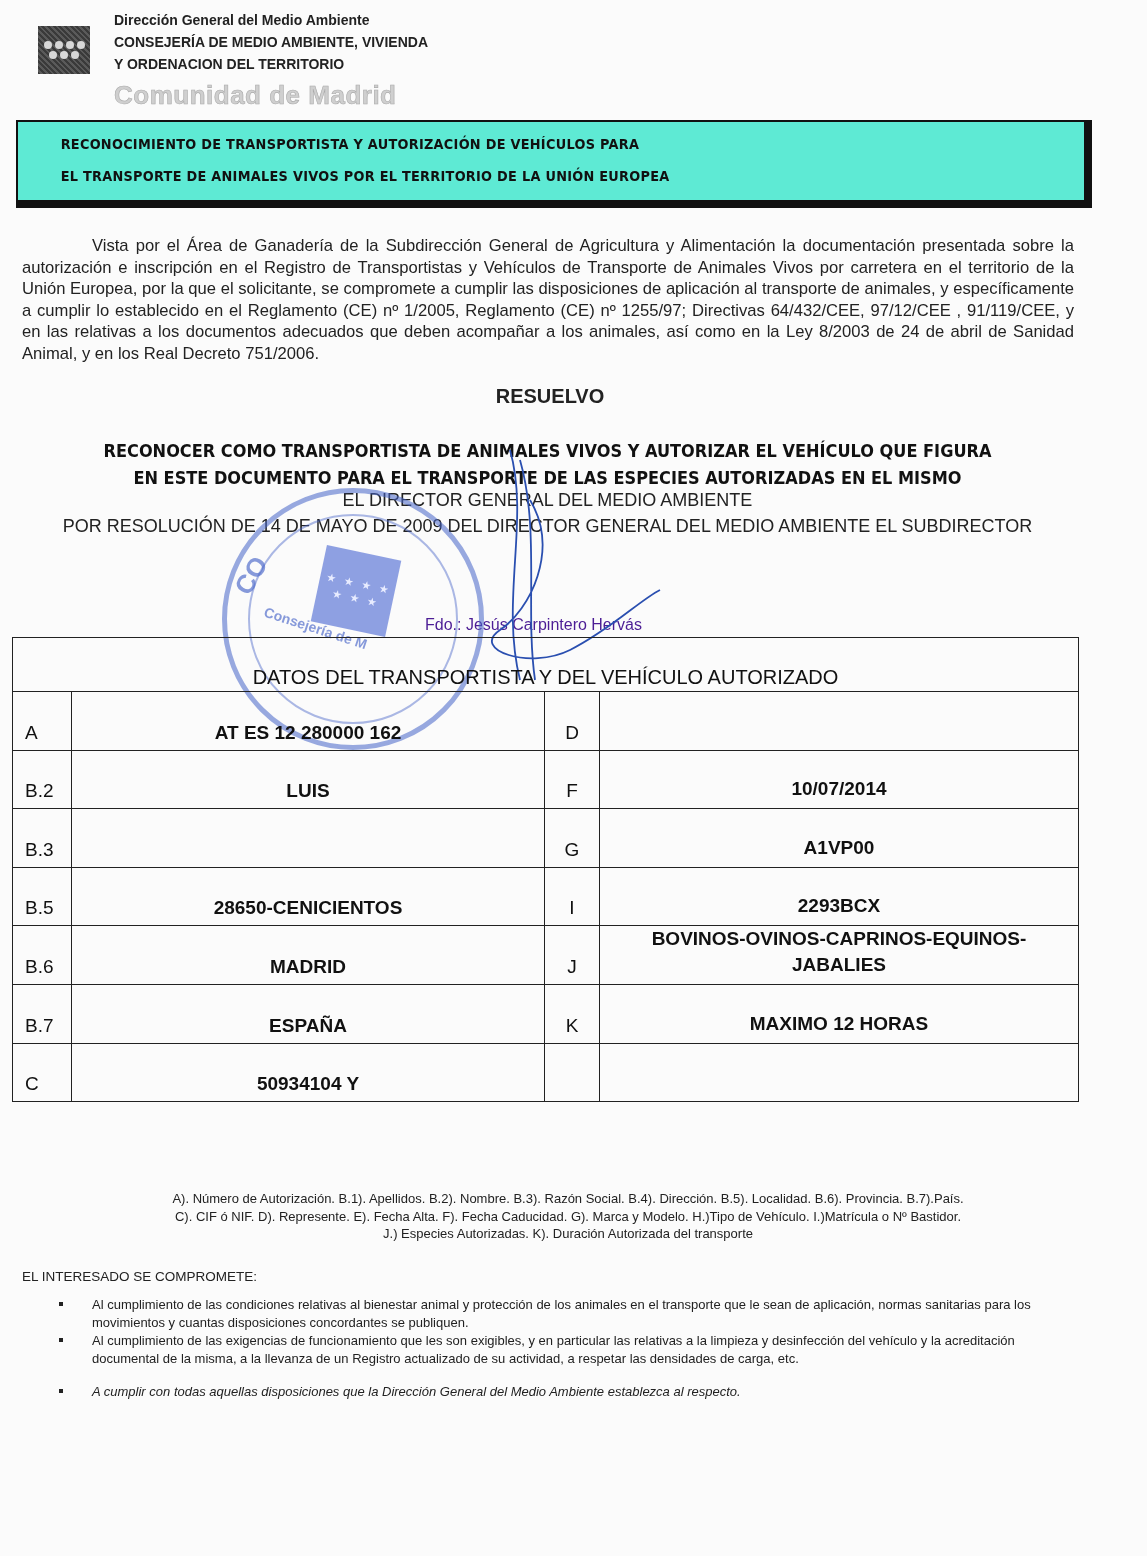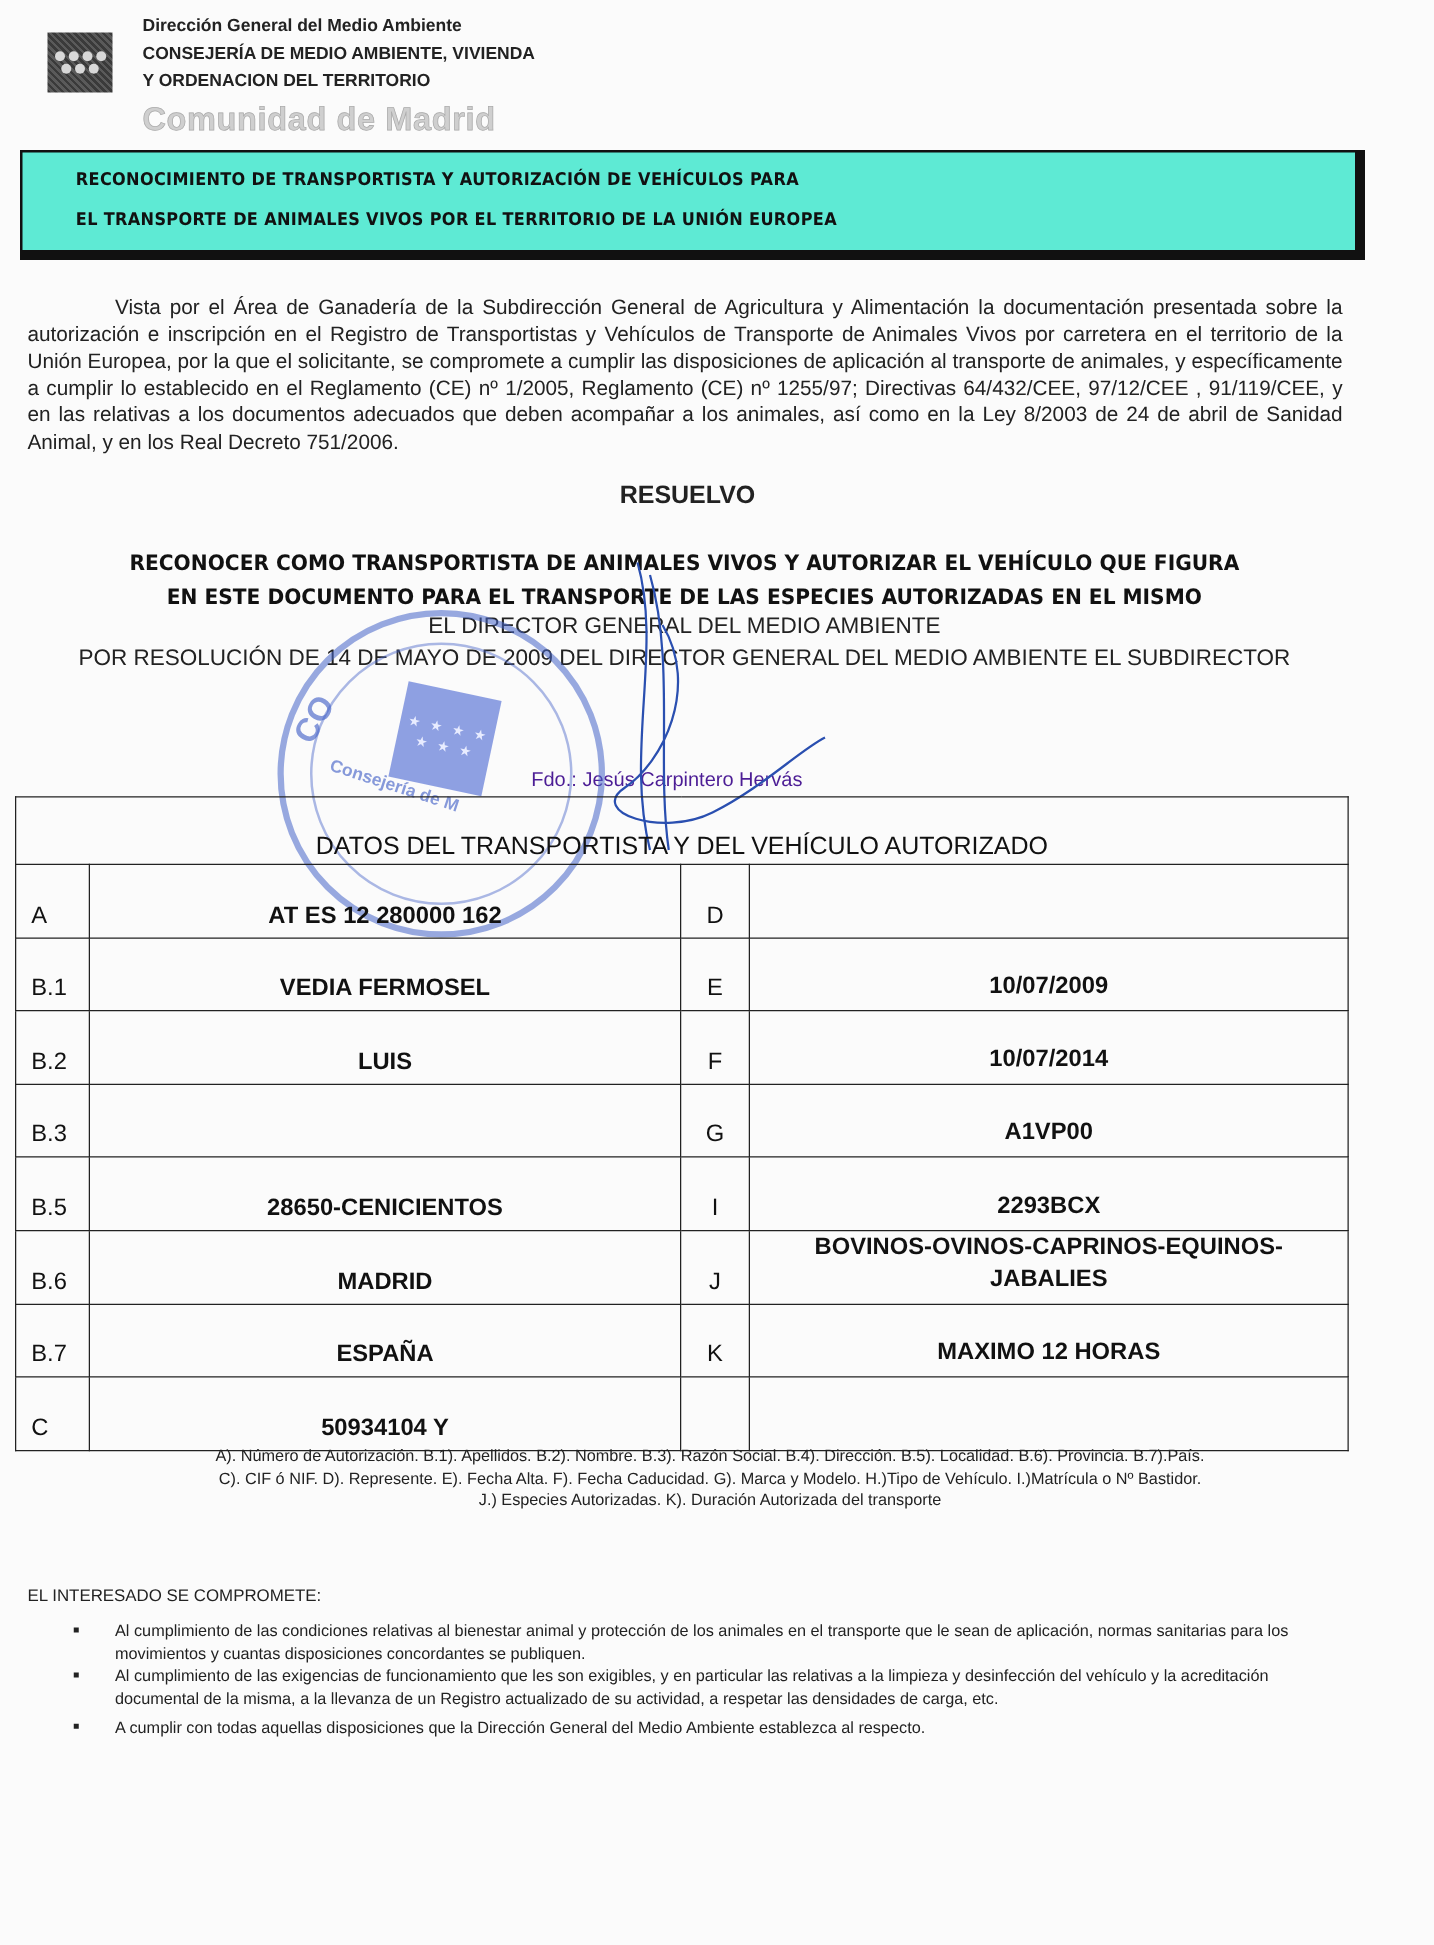--- a/index.html
+++ b/index.html
@@ -74,21 +74,21 @@
     font-size:20px;
   }
   table.data td { border:1.5px solid #222; height:51.5px; padding:0; vertical-align:bottom; text-align:center; }
   table.data td.hdr { height:51px; font-size:20px; vertical-align:bottom; padding-bottom:2px; }
   table.data td.code { width:59px; text-align:left; padding-left:12px; padding-bottom:6px; font-size:19px; box-sizing:border-box; }
   table.data td.code2 { width:54px; text-align:center; padding-bottom:6px; font-size:19px; }
   table.data td.val { width:472px; font-weight:bold; padding-bottom:6px; font-size:19px; }
   table.data td.val2 { font-weight:bold; padding-bottom:6px; font-size:19px; line-height:26px; }
   
   .legend {
-    left:0; width:1136px; top:1156px; text-align:center; font-size:13px; line-height:17.5px; color:#222;
+    left:0; width:1136px; top:1190px; text-align:center; font-size:13px; line-height:17.5px; color:#222;
   }
   .legend div { white-space:nowrap; }
   .commit-title { left:22px; top:1269px; font-size:13.5px; color:#222; }
   .commit-list { left:56px; top:1296px; width:1010px; font-size:13px; line-height:17.5px; color:#222; margin:0; padding:0; list-style:none; }
   .commit-list li { position:relative; padding-left:36px; margin-bottom:1px; }
   .commit-list li .bullet { position:absolute; left:3px; top:6px; width:4px; height:4px; background:#222; }
 </style>
 </head>
 <body>
 
@@ -154,26 +154,20 @@
 <table class="data">
   <tbody>
     <tr>
       <td class="hdr" colspan="4">DATOS DEL TRANSPORTISTA Y DEL VEHÍCULO AUTORIZADO</td>
     </tr>
     <tr>
       <td class="code">A</td>
       <td class="val">AT ES 12 280000 162</td>
       <td class="code2">D</td>
       <td class="val2"></td>
-    </tr>
-    <tr>
-      <td class="code">B.1</td>
-      <td class="val">VEDIA FERMOSEL</td>
-      <td class="code2">E</td>
-      <td class="val2">10/07/2009</td>
     </tr>
     <tr>
       <td class="code">B.2</td>
       <td class="val">LUIS</td>
       <td class="code2">F</td>
       <td class="val2">10/07/2014</td>
     </tr>
     <tr>
       <td class="code">B.3</td>
       <td class="val"></td>
@@ -216,17 +210,17 @@
 <div class="abs commit-title">EL INTERESADO SE COMPROMETE:</div>
 <ul class="abs commit-list">
   <li>
     <span class="bullet"></span>
     <span>Al cumplimiento de las condiciones relativas al bienestar animal y protección de  los  animales en  el  transporte  que le sean de aplicación, normas sanitarias para los movimientos y cuantas disposiciones concordantes se publiquen.</span>
   </li>
   <li>
     <span class="bullet"></span>
     <span>Al cumplimiento de las exigencias de funcionamiento que les son exigibles, y en particular las relativas a la limpieza y desinfección del vehículo y la acreditación documental de la misma, a la llevanza de un Registro actualizado de su actividad, a respetar las densidades de carga, etc.</span>
   </li>
-  <li style="margin-top:6px;">
+  <li style="margin-top:16px;font-style:italic;">
     <span class="bullet"></span>
     <span>A cumplir con todas aquellas disposiciones que la Dirección General del Medio Ambiente establezca al respecto.</span>
   </li>
 </ul>
 
 </body></html>

